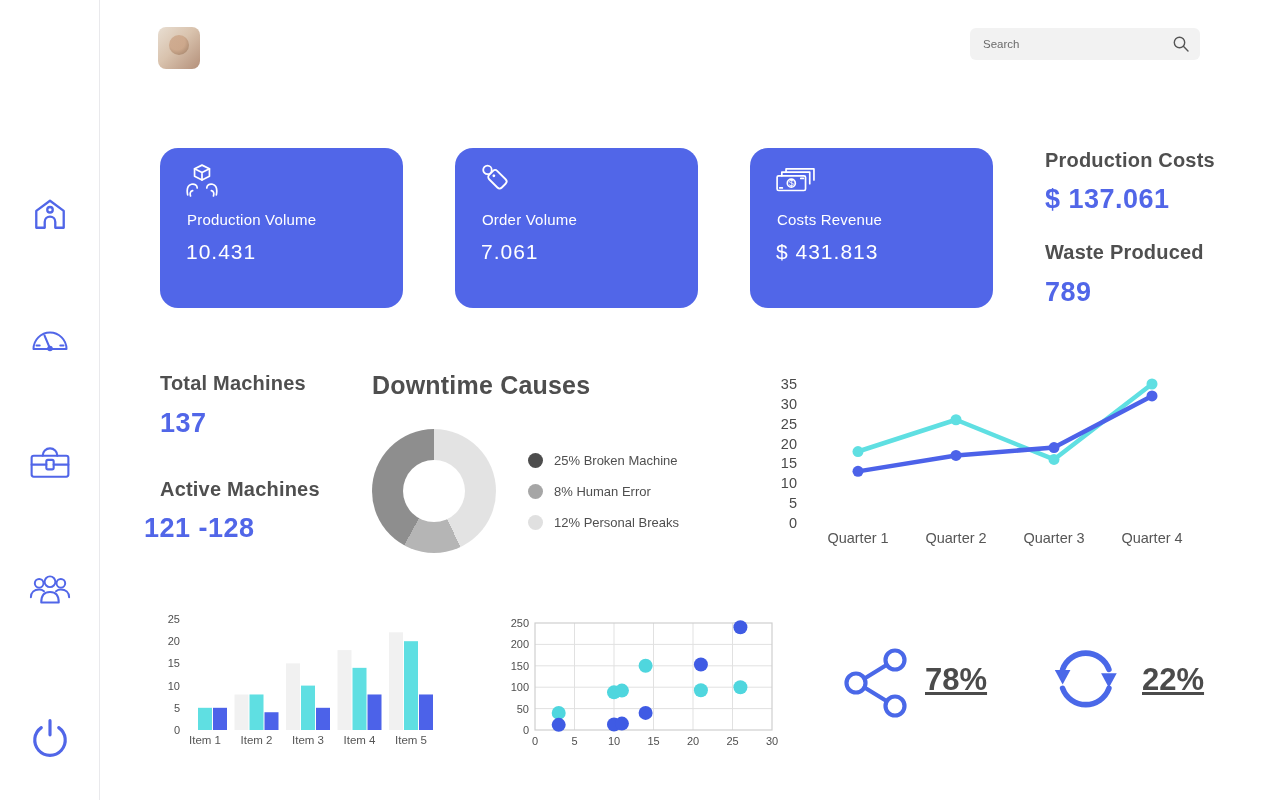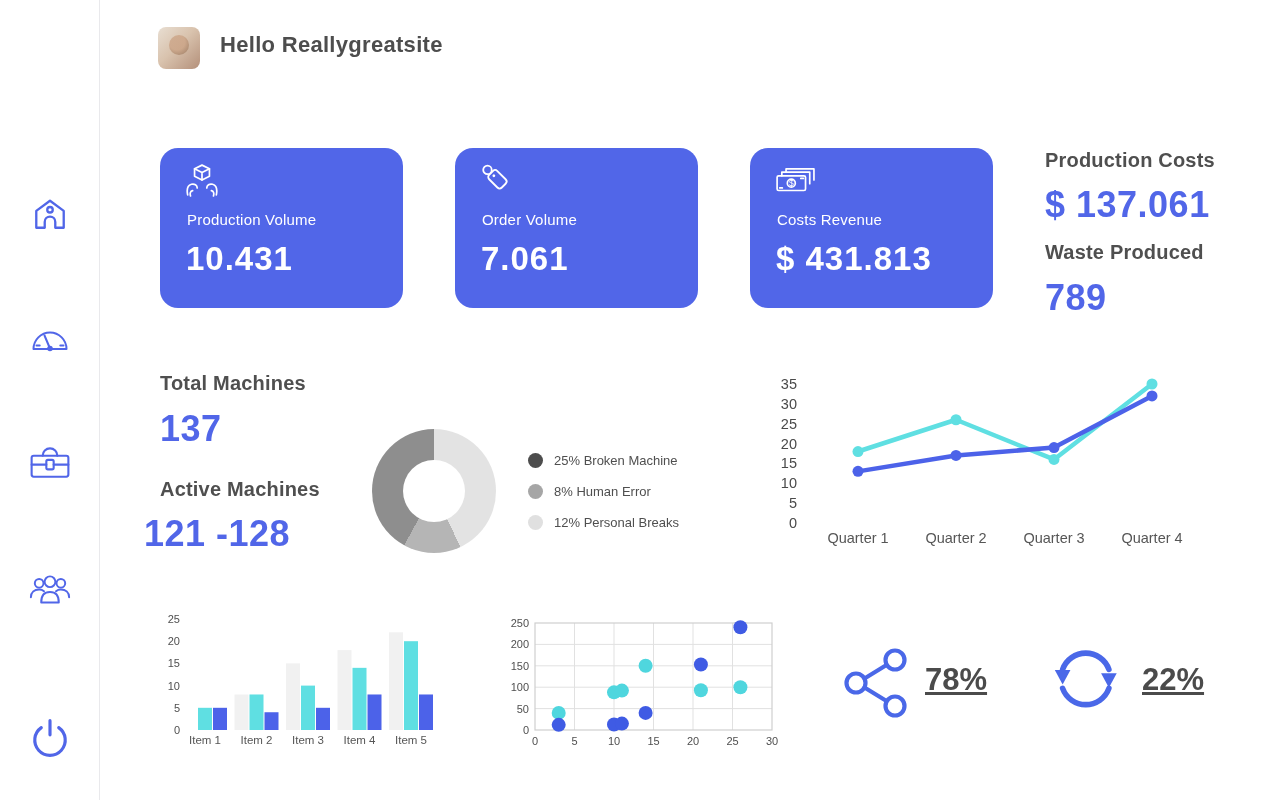--- a/index.html
+++ b/index.html
@@ -19,25 +19,25 @@
   #greeting { position:absolute; left:220px; top:32px; font-size:22px; font-weight:600; color:#4d4d4d; letter-spacing:.3px; }
   #searchbox { position:absolute; left:970px; top:28px; width:230px; height:32px; background:#f2f2f2; border-radius:6px; display:flex; align-items:center; }
   #searchbox input { flex:1; height:100%; background:transparent; border:none; outline:none; padding:0 8px 0 13px; font-size:11.5px; color:#555; font-family:"Liberation Sans",sans-serif; }
   #searchbox input::placeholder { color:#6b6b6b; }
   #search-icon { margin-right:10px; cursor:pointer; display:flex; }
 
   
   .kpi-card { position:absolute; top:148px; width:243px; height:160px; border-radius:18px; background:#5166e8; color:#fff; }
   .kpi-card .c-icon { position:absolute; left:25px; top:13px; }
   .kpi-card .c-label { position:absolute; left:27px; top:63px; font-size:15px; font-weight:400; letter-spacing:.2px; }
-  .kpi-card .c-value { position:absolute; left:26px; top:92px; font-size:33px; font-weight:700; letter-spacing:1px; }
+  .kpi-card .c-value { position:absolute; left:26px; top:92px; font-size:21px; font-weight:400; letter-spacing:1px; }
 
   
   .stat-label { position:absolute; font-size:20px; font-weight:600; color:#4f4f4f; letter-spacing:.2px; }
-  .stat-value { position:absolute; font-size:36px; font-weight:700; color:#5166e8; letter-spacing:.5px; }
+  .stat-value { position:absolute; font-size:27px; font-weight:700; color:#5166e8; letter-spacing:.5px; }
 
   
   #donut-title { position:absolute; left:372px; top:371px; font-size:25px; font-weight:700; color:#4e4e4e; letter-spacing:.2px; }
   #donut { position:absolute; left:372px; top:429px; width:124px; height:124px; border-radius:50%; }
   #donut::after { content:''; position:absolute; inset:31px; border-radius:50%; background:#fff; }
   .legend-row { position:absolute; left:528px; display:flex; align-items:center; height:16px; }
   .legend-dot { width:15px; height:15px; border-radius:50%; margin-right:11px; flex:none; }
   .legend-text { font-size:13px; color:#4f4f4f; font-weight:500; white-space:nowrap; }
 
   
@@ -101,21 +101,29 @@
       <span>
         <svg width="38" height="42" viewBox="0 0 36 40" fill="none" stroke="currentColor" stroke-width="3" stroke-linecap="round">
           <path d="M9.7 10.1 A14.5 14.5 0 1 0 26.3 10.1"></path>
           <path d="M18 3.5 V17"></path>
         </svg>
       </span>
     </button>
   </nav>
 
   <div id="avatar"></div>
-  <h1 id="greeting">Hello Reallygreatsite</h1>
+  <div id="searchbox">
+    <input type="text" placeholder="Search" style="">
+    <span id="search-icon">
+      <svg width="18" height="18" viewBox="0 0 18 18" fill="none" stroke="#555" stroke-width="1.4" stroke-linecap="round">
+        <circle cx="7.5" cy="7.5" r="5.2"></circle>
+          <path d="M11.6 11.6 L16 16"></path>
+      </svg>
+    </span>
+  </div>
 
   <div class="kpi-card" style="left:160px">
     <span class="c-icon">
       <svg width="34" height="38" viewBox="0 0 32 34" fill="none" stroke="#fff" stroke-width="1.6" stroke-linejoin="round" stroke-linecap="round">
         <path d="M16 3 L23 6.5 V13.5 L16 17 L9 13.5 V6.5 Z"></path>
         <path d="M9 6.5 L16 10 L23 6.5 M16 10 V17"></path>
         <path d="M2.5 31 C1.5 26 2.5 22 6 21 C9 20.2 11.5 22 11.5 24.5"></path>
         <path d="M5.2 32 C4.4 29.5 5 27.5 7.2 27"></path>
         <path d="M29.5 31 C30.5 26 29.5 22 26 21 C23 20.2 20.5 22 20.5 24.5"></path>
         <path d="M26.8 32 C27.6 29.5 27 27.5 24.8 27"></path>
@@ -157,20 +165,21 @@
   <div class="stat-label" style="left:1045px; top:149px">Production Costs</div>
   <div class="stat-value" style="left:1045px; top:184px">$ 137.061</div>
   <div class="stat-label" style="left:1045px; top:241px">Waste Produced</div>
   <div class="stat-value" style="left:1045px; top:277px">789</div>
 
   <div class="stat-label" style="left:160px; top:372px">Total Machines</div>
   <div class="stat-value" style="left:160px; top:408px">137</div>
   <div class="stat-label" style="left:160px; top:478px">Active Machines</div>
   <div class="stat-value" style="left:144px; top:513px">121 -128</div>
 
+  <div id="donut-title">Downtime Causes</div>
   <div id="donut" style="background: conic-gradient(rgb(227, 227, 227) 0%, rgb(227, 227, 227) 43%, rgb(181, 181, 181) 43%, rgb(181, 181, 181) 58%, rgb(142, 142, 142) 58%, rgb(142, 142, 142) 100%);"></div>
   <div class="legend-row" style="top:452px">
     <span class="legend-dot" style="background: rgb(77, 77, 77);"></span>
     <span class="legend-text">25% Broken Machine</span>
   </div>
   <div class="legend-row" style="top:483px">
     <span class="legend-dot" style="background: rgb(166, 166, 166);"></span>
     <span class="legend-text">8% Human Error</span>
   </div>
   <div class="legend-row" style="top:514px">

